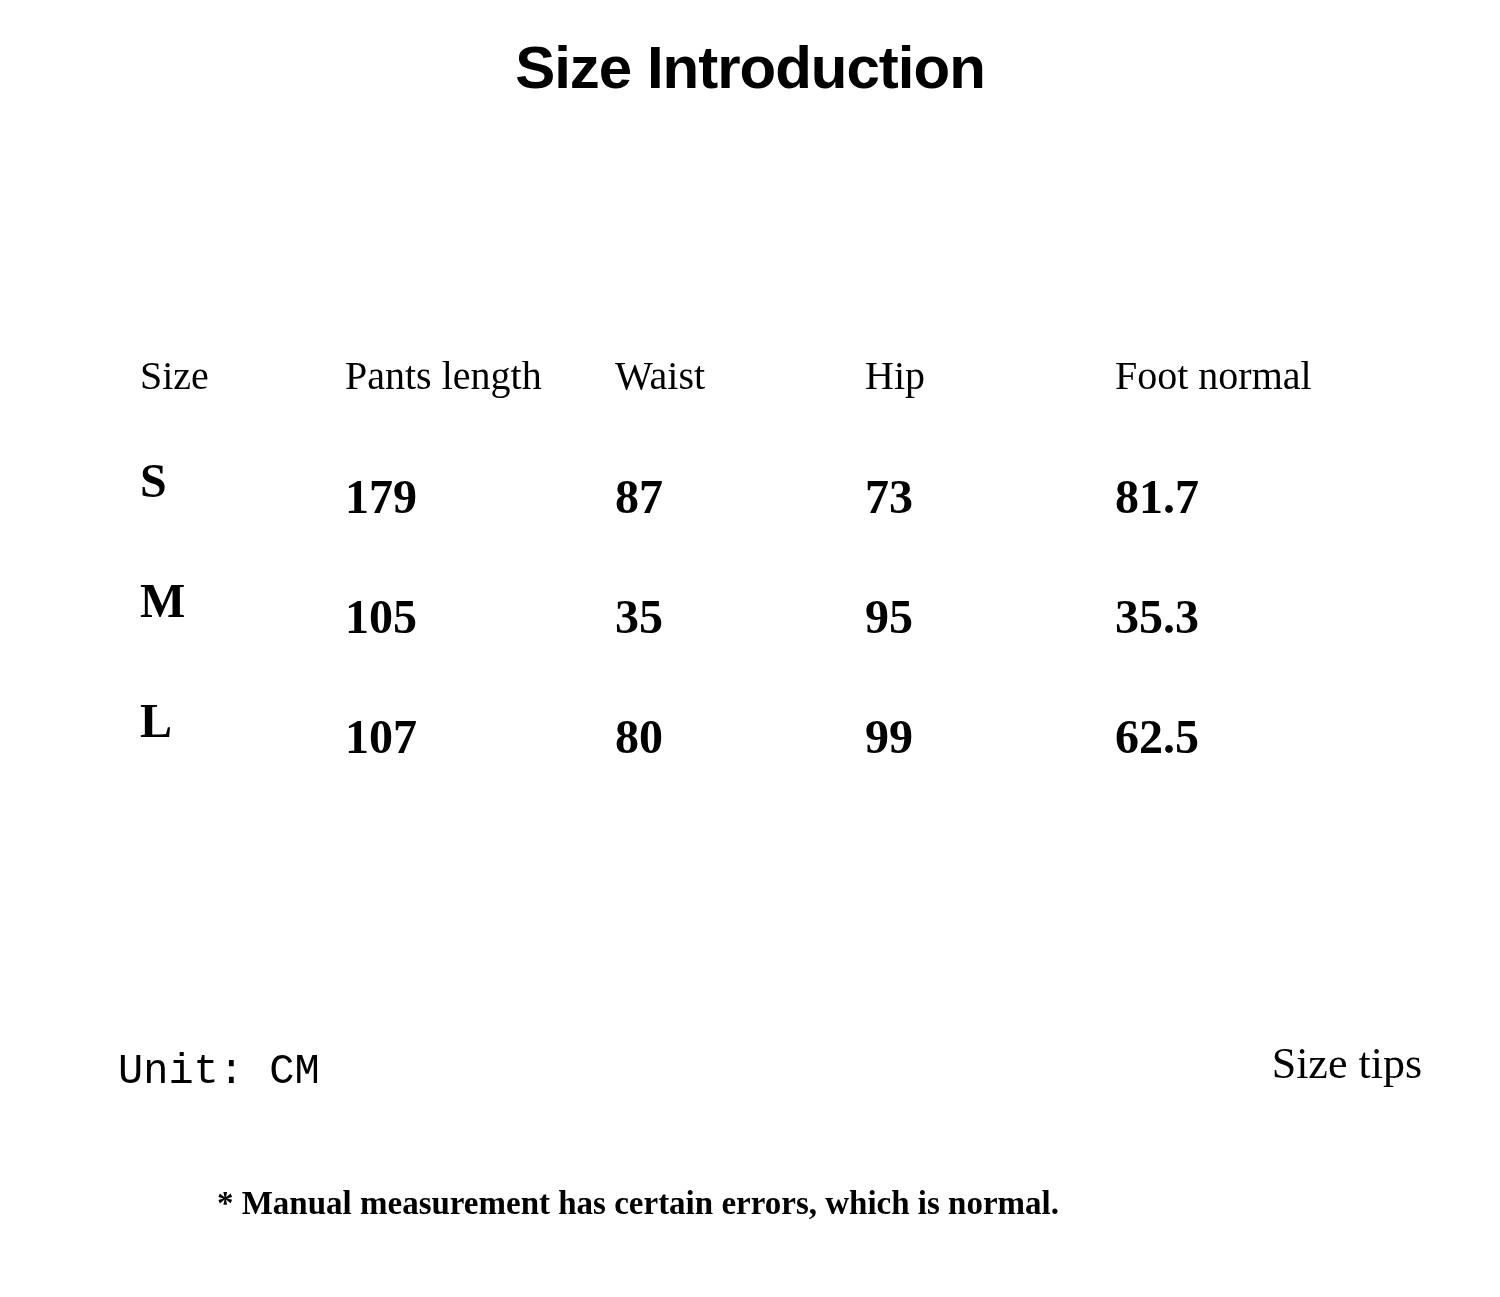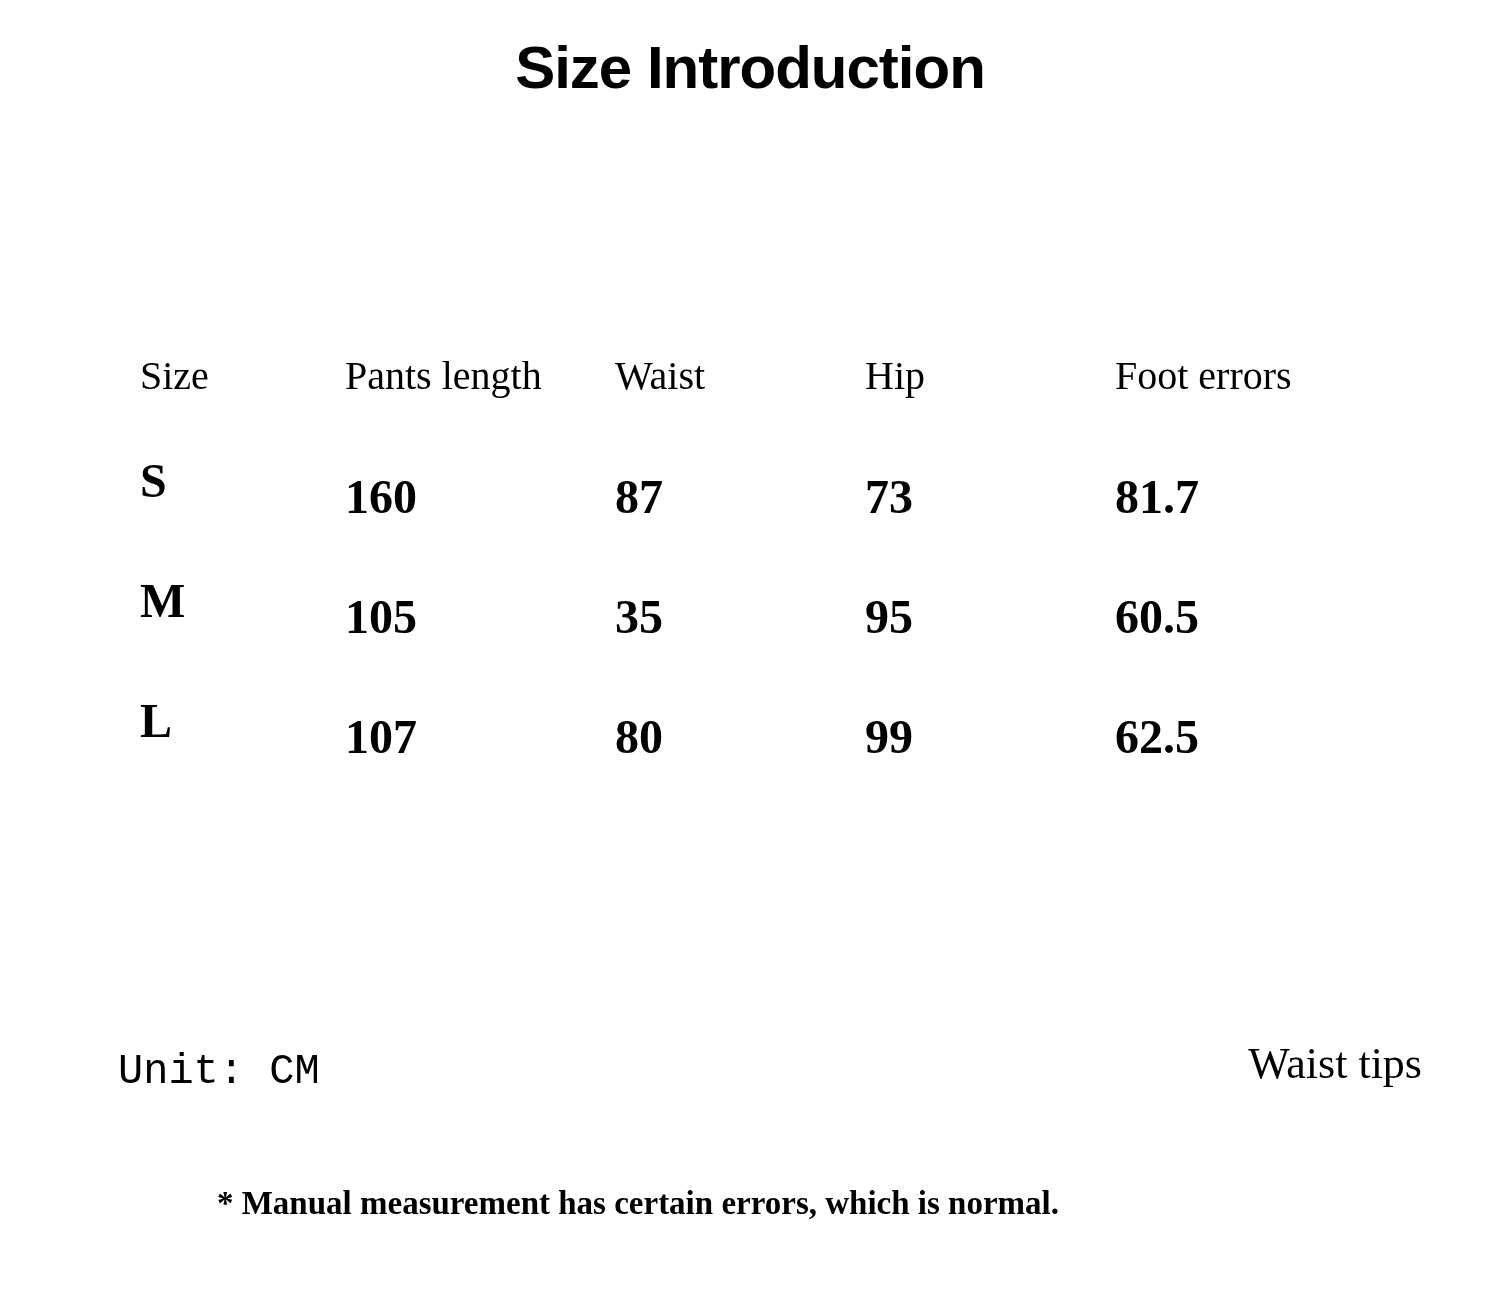--- a/index.html
+++ b/index.html
@@ -128,45 +128,45 @@
       <col class="col-waist">
       <col class="col-hip">
       <col class="col-foot">
     </colgroup>
     <thead>
       <tr>
         <th>Size</th>
         <th>Pants length</th>
         <th>Waist</th>
         <th>Hip</th>
-        <th>Foot errors</th>
+        <th>Foot normal</th>
       </tr>
     </thead>
     <tbody>
       <tr>
         <td class="size-cell">S</td>
-        <td class="num-cell">160</td>
+        <td class="num-cell">179</td>
         <td class="num-cell">87</td>
         <td class="num-cell">73</td>
         <td class="num-cell">81.7</td>
       </tr>
       <tr>
         <td class="size-cell">M</td>
         <td class="num-cell">105</td>
         <td class="num-cell">35</td>
         <td class="num-cell">95</td>
-        <td class="num-cell">60.5</td>
+        <td class="num-cell">35.3</td>
       </tr>
       <tr>
         <td class="size-cell">L</td>
         <td class="num-cell">107</td>
         <td class="num-cell">80</td>
         <td class="num-cell">99</td>
         <td class="num-cell">62.5</td>
       </tr>
     </tbody>
   </table>
 
   <div class="unit">Unit: CM</div>
-  <div class="warm-tips">Waist tips</div>
+  <div class="warm-tips">Size tips</div>
   <div class="note">* Manual measurement has certain errors, which is normal.</div>
 
 </div>
 
 </body></html>

